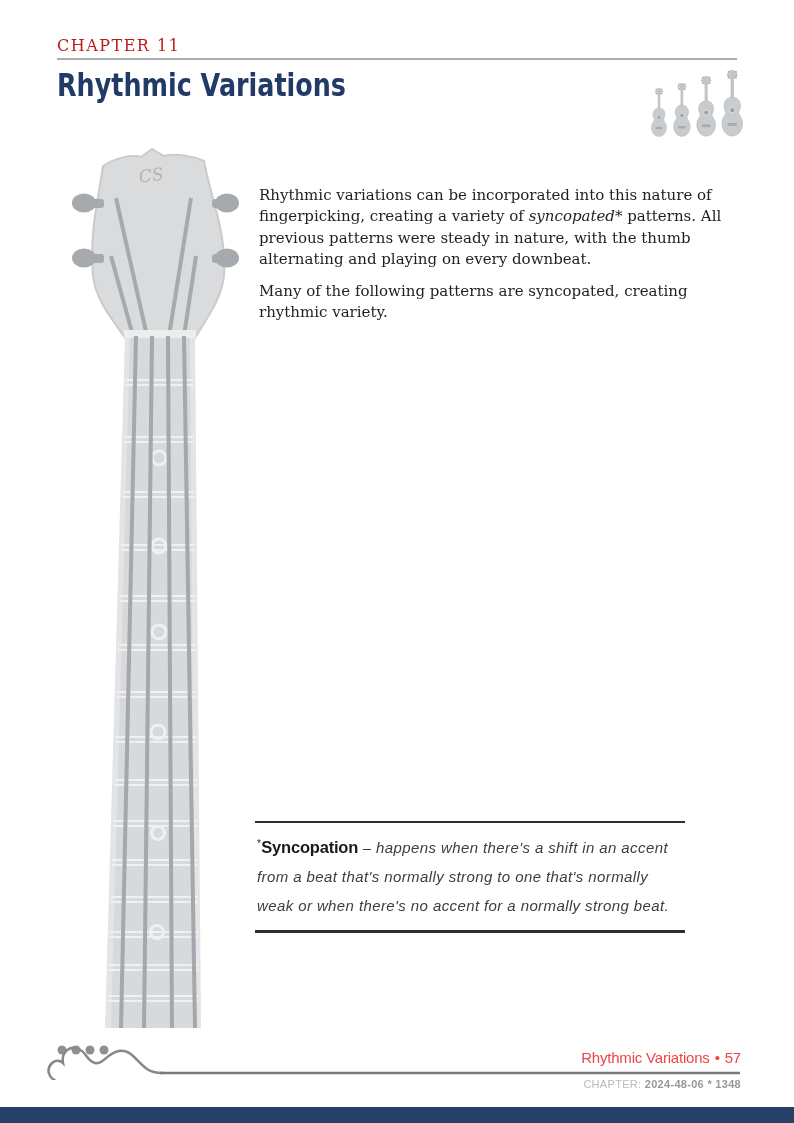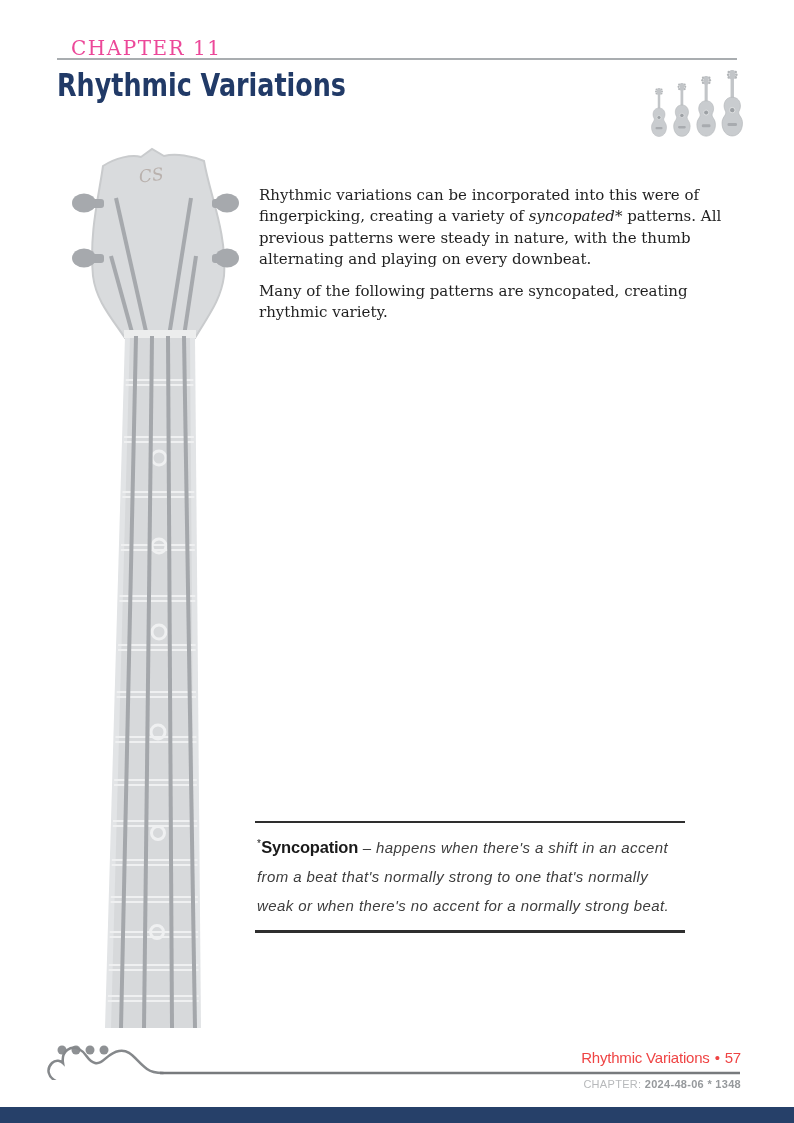--- a/index.html
+++ b/index.html
@@ -1,19 +1,19 @@
 <!DOCTYPE html>
 <html><head>
 <meta charset="utf-8">
 <style>
   html,body{margin:0;padding:0;background:#ffffff;}
   .page{position:relative;width:794px;height:1123px;background:#ffffff;overflow:hidden;
         font-family:"DejaVu Serif", serif;}
   
-  .chapter-label{position:absolute;left:71px;top:36px;font-size:20px;color:#ec4899;
+  .chapter-label{position:absolute;left:57px;top:36px;font-size:16px;color:#b91c1c;
         letter-spacing:1.5px;font-family:"DejaVu Serif", serif;}
   .chapter-rule{position:absolute;left:57px;top:58px;width:680px;height:2px;background:#a9adb0;}
   .page-title{position:absolute;left:57px;top:66px;font-family:"DejaVu Sans", sans-serif;
         font-weight:800;font-size:31px;color:#213a67;transform:scale(0.82,1.04);
         transform-origin:left top;letter-spacing:0px;white-space:nowrap;}
   .header-ukes{position:absolute;left:640px;top:70px;}
   
   .text-col{position:absolute;left:259px;top:185px;width:466px;font-size:15px;
         line-height:21.3px;color:#1f1f1f;}
   .text-col p{margin:0 0 11px 0;}
@@ -125,21 +125,21 @@
 
     <g stroke="#a4a7ab" stroke-width="4">
       <line x1="136" y1="336" x2="121" y2="1028"></line>
       <line x1="152" y1="336" x2="144" y2="1028"></line>
       <line x1="168" y1="336" x2="172" y2="1028"></line>
       <line x1="184" y1="336" x2="195" y2="1028"></line>
     </g>
   </svg>
 
   <div class="text-col">
-    <p><span>Rhythmic variations can be incorporated into this were of fingerpicking, creating a variety of </span><span class="italic">syncopated*</span><span> patterns. All previous patterns were steady in nature, with the thumb alternating and playing on every downbeat.</span></p>
+    <p><span>Rhythmic variations can be incorporated into this nature of fingerpicking, creating a variety of </span><span class="italic">syncopated*</span><span> patterns. All previous patterns were steady in nature, with the thumb alternating and playing on every downbeat.</span></p>
     <p>Many of the following patterns are syncopated, creating rhythmic variety.</p>
   </div>
 
   <div class="def-box">
     <sup>*</sup><span class="term">Syncopation</span>
     <span class="def-text">–</span>
     <span class="def-text">happens when there's a shift in an accent from a beat that's normally strong to one that's normally weak or when there's no accent for a normally strong beat.</span>
   </div>
 
   <svg class="footer-svg" width="794" height="45" viewBox="0 0 794 45">

